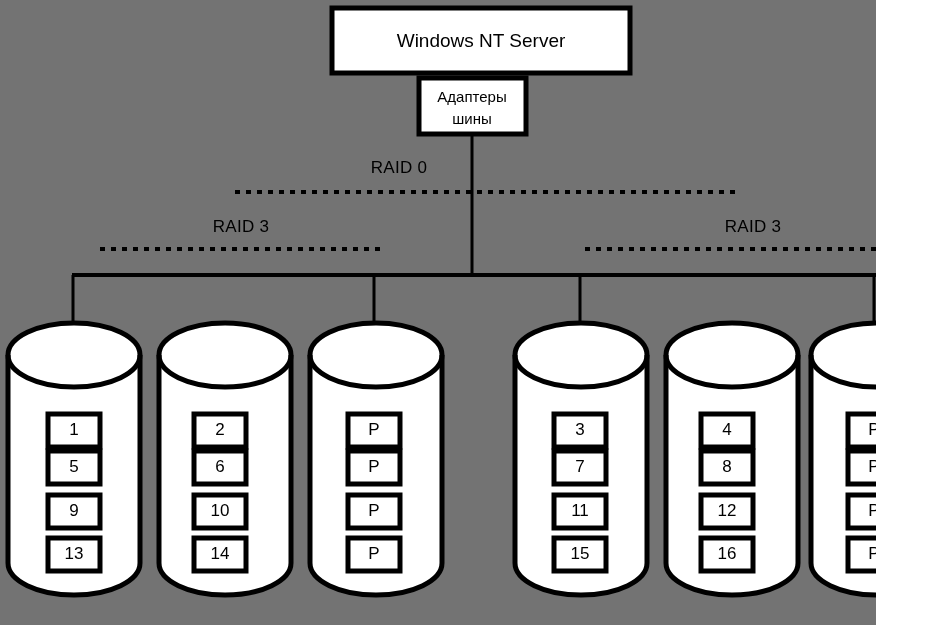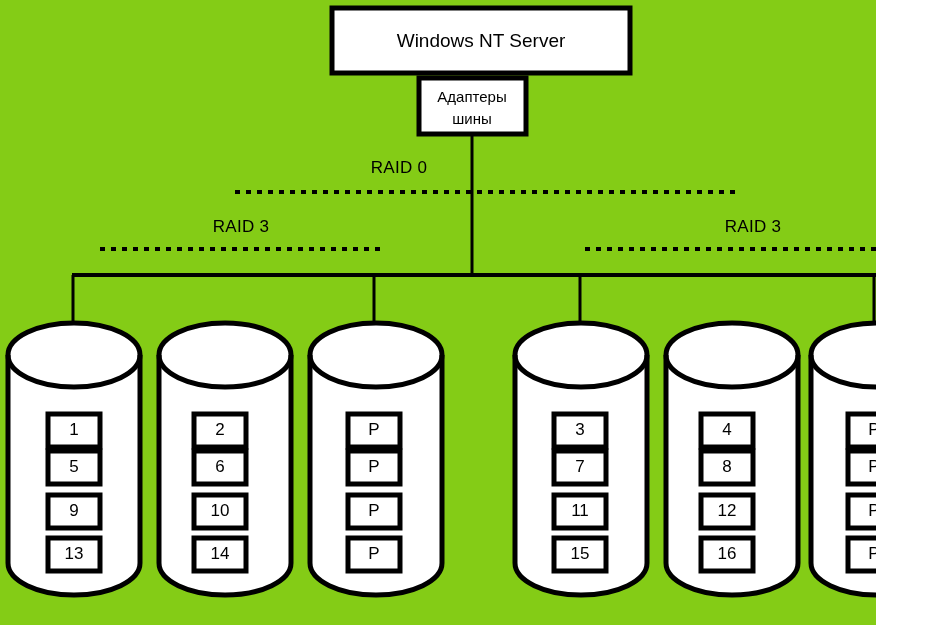--- a/index.html
+++ b/index.html
@@ -7,21 +7,21 @@
     padding: 0;
     background: #ffffff;
   }
   body {
     font-family: "Liberation Sans", sans-serif;
   }
   #stage {
     position: relative;
     width: 876px;
     height: 625px;
-    background: #84cc16;
+    background: #737373;
     overflow: hidden;
   }
   #diagram-svg {
     position: absolute;
     left: 0;
     top: 0;
     width: 948px;
     height: 625px;
   }
   .node-text {

